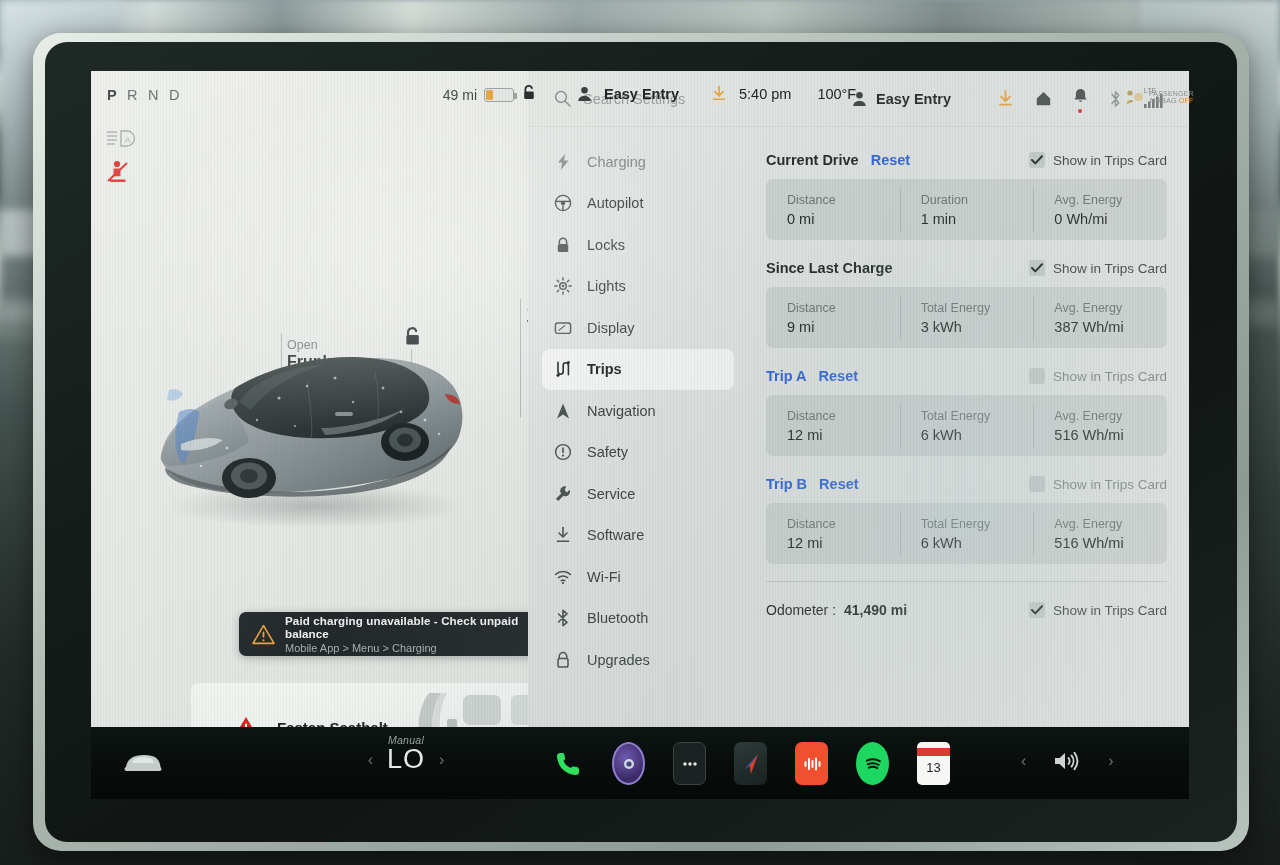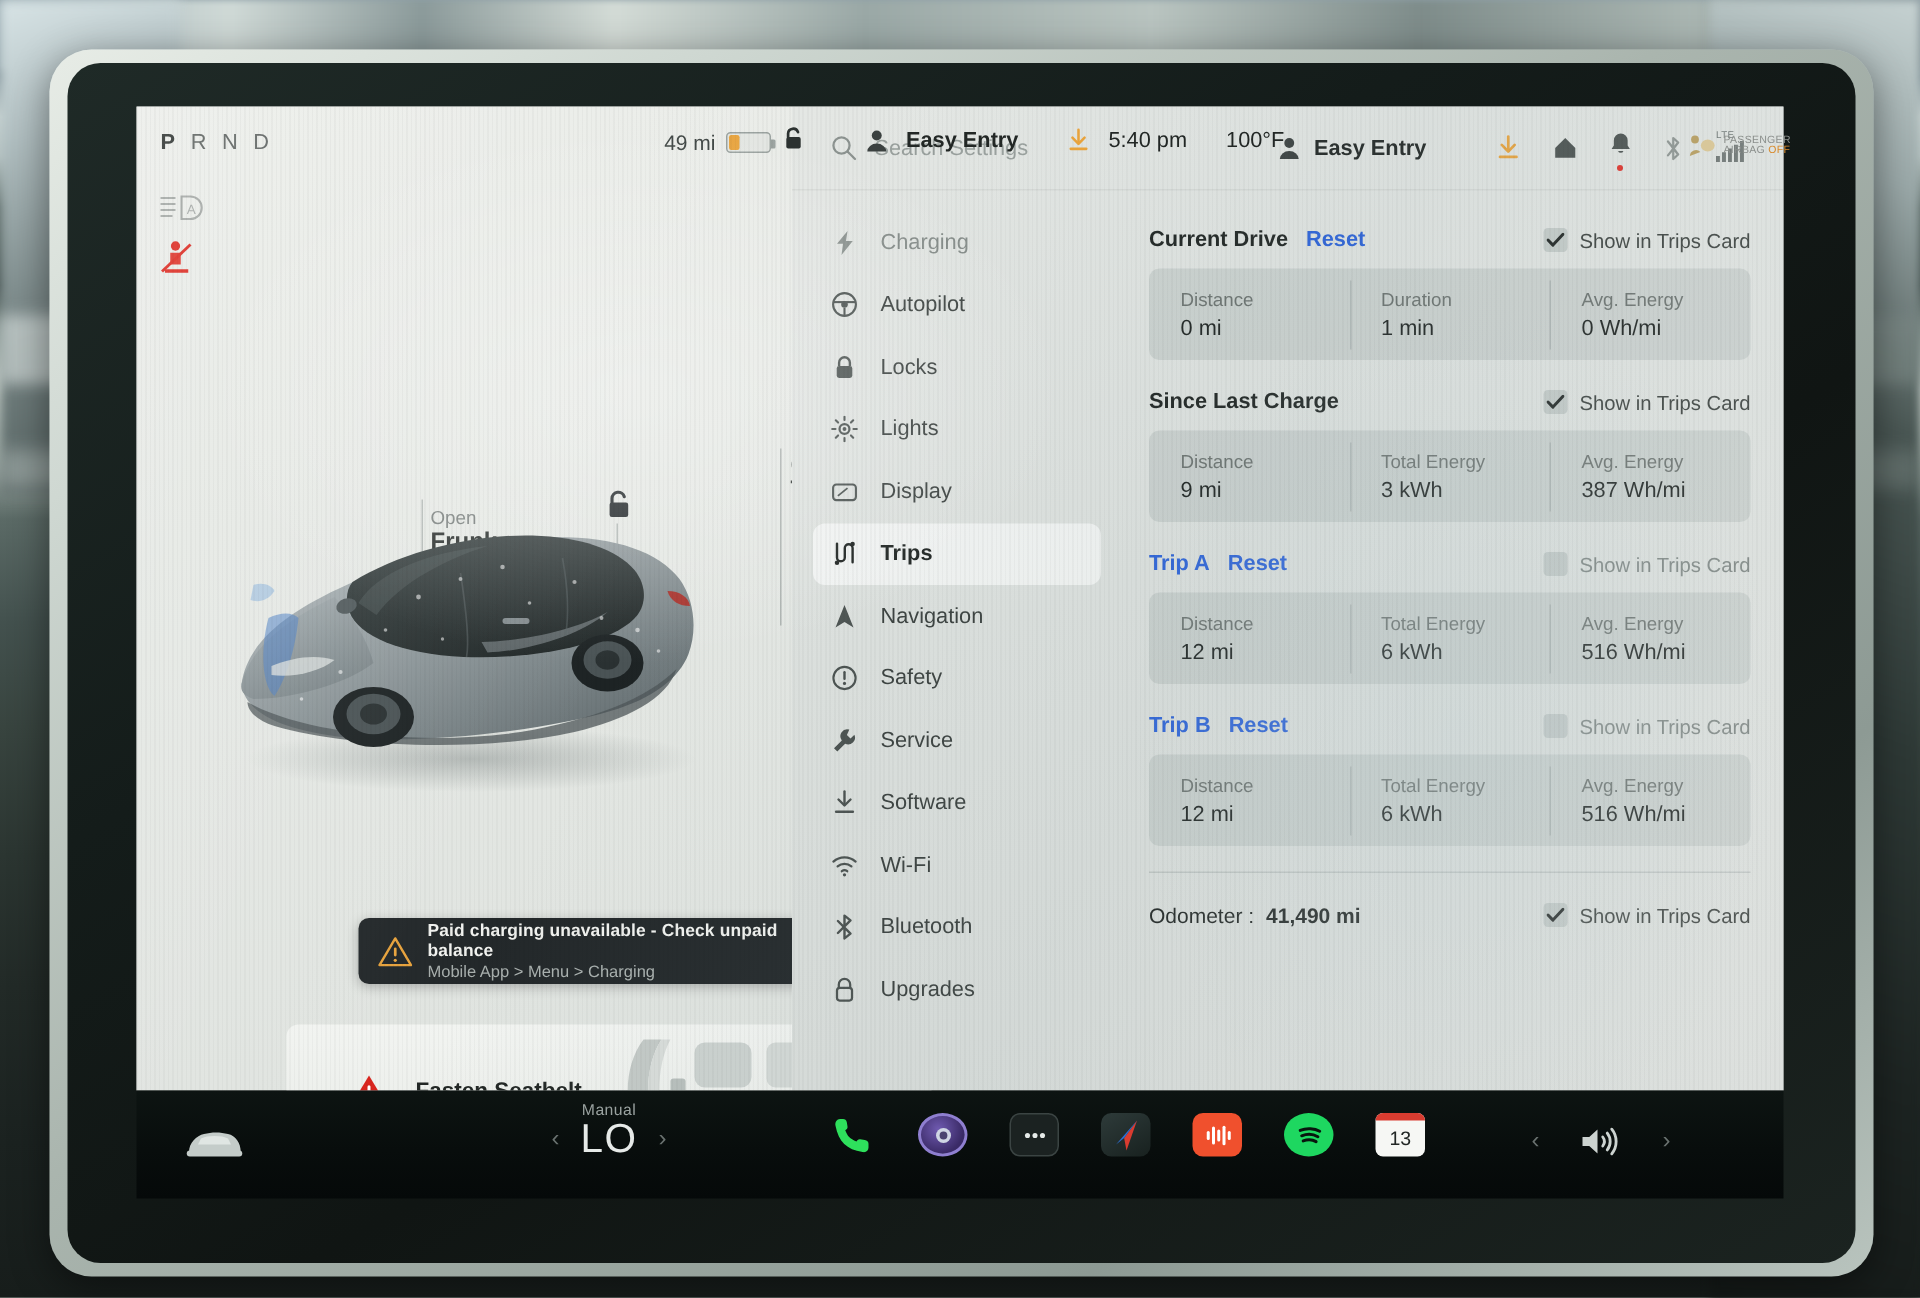--- a/index.html
+++ b/index.html
@@ -191,26 +191,26 @@
   .odo-lbl b { font-weight: 600; }
 
   
   .dock {
     position: absolute; left: 91px; top: 727px; width: 1098px; height: 72px;
     background: linear-gradient(180deg,#0d1412 0%,#080d0c 55%,#050909 100%);
     display: flex; align-items: center;
   }
   .dock-car { margin-left: 32px; }
   .climate { position: absolute; left: 250px; top: 7px; width: 130px; text-align: center; }
-  .climate-mode { font-size: 10.5px; color: #9aa2a0; letter-spacing: .3px; }
+  .climate-mode { font-size: 10.5px; color: #9aa2a0; letter-spacing: .3px; font-style: italic; }
   .climate-row { display: flex; align-items: center; justify-content: center; gap: 14px; margin-top: -2px; }
   .climate-val { font-size: 27px; color: #e6eae8; font-weight: 300; letter-spacing: 1px; }
   .chev { font-size: 16px; color: #69716f; }
   .apps { position: absolute; left: 460px; top: 15px; display: flex; align-items: center; gap: 28px; }
-  .appicon { width: 33px; height: 29px; border-radius: 7px; display: flex; align-items: center; justify-content: center; }
+  .appicon { width: 33px; height: 43px; border-radius: 7px; display: flex; align-items: center; justify-content: center; }
   .vol { position: absolute; left: 930px; top: 22px; display: flex; align-items: center; gap: 26px; }
 </style>
 </head>
 <body>
 
 <div class="photo">
   <div class="photo-sky"></div>
   <div class="photo-top-left"></div>
   <div class="photo-right"></div>
   <div class="photo-glarebar"></div>

